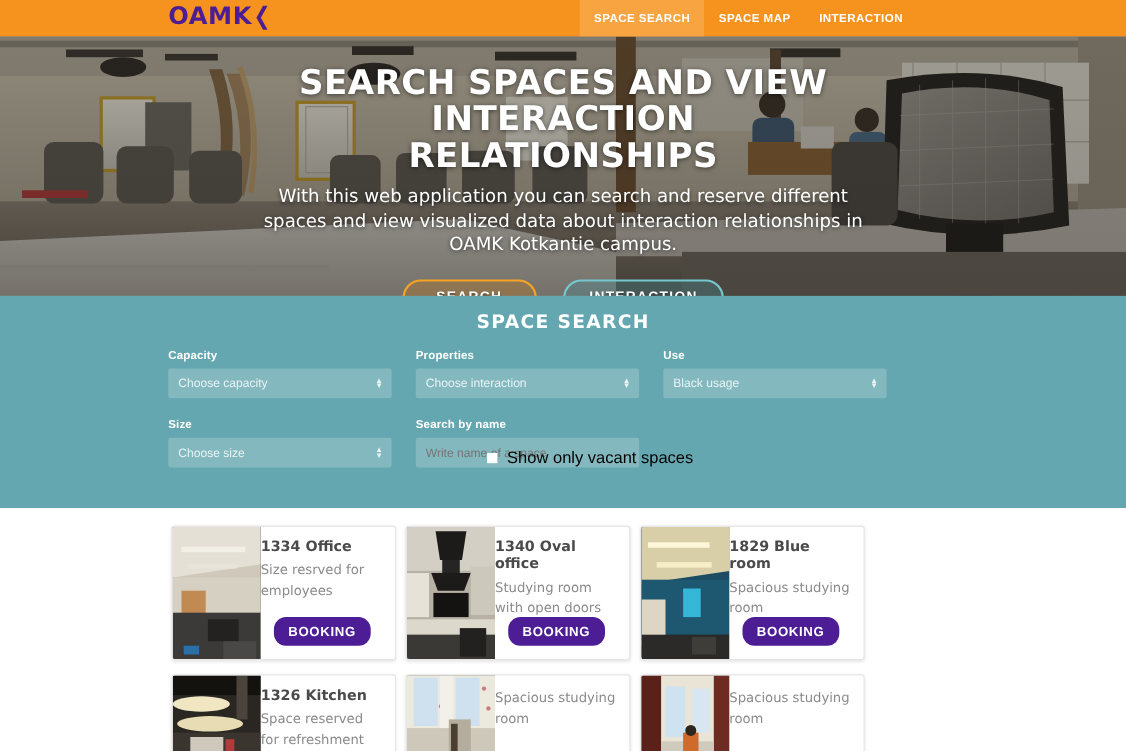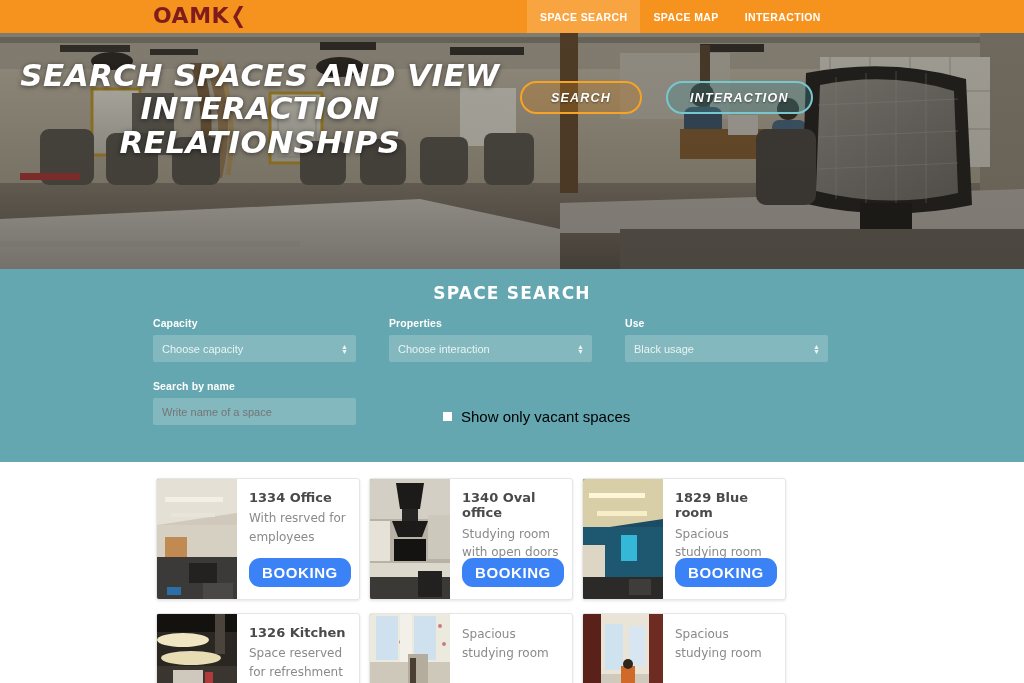--- a/index.html
+++ b/index.html
@@ -17,21 +17,21 @@
     height: 33px;
     background: #f6931e;
     display: flex;
     align-items: center;
     z-index: 30;
   }
   .brand {
     position: absolute;
     left: 153px;
     top: 1px;
-    color: #7f1d1d;
+    color: #4c1d95;
     font-size: 22px;
     font-weight: 700;
     letter-spacing: 0.5px;
     line-height: 30px;
     font-family: "DejaVu Sans", sans-serif;
     white-space: nowrap;
   }
   .brand .k-chev {
     display: inline-block;
     transform: scaleX(0.85);
@@ -67,23 +67,23 @@
   }
   .hero-photo { position: absolute; inset: 0; }
   .hero-overlay {
     position: absolute; inset: 0;
     background: linear-gradient(rgba(25,22,18,0.34), rgba(25,22,18,0.42));
   }
   .hero-content {
     position: absolute;
     inset: 0;
     display: flex;
-    flex-direction: row;
+    flex-direction: column;
+    align-items: center;
     padding-top: 26px;
-    font-style: italic;
   }
   .hero-title {
     color: #ffffff;
     font-size: 31px;
     font-weight: 700;
     line-height: 1.08;
     text-align: center;
     letter-spacing: 0.4px;
     text-shadow: 0 1px 5px rgba(0,0,0,0.55);
     font-family: "DejaVu Sans", sans-serif;
@@ -145,21 +145,21 @@
     font-family: "DejaVu Sans", sans-serif;
   }
   .fields {
     position: absolute;
     left: 153px;
     top: 48px;
     width: 722px;
   }
   .field-row {
     display: flex;
-    gap: 15px;
+    gap: 4px;
     margin-bottom: 18px;
   }
   .field {
     width: 203px;
     margin-right: 18px;
   }
   .field-label {
     color: #ffffff;
     font-size: 10.5px;
     font-weight: 700;
@@ -242,21 +242,21 @@
   }
   .card-thumb {
     width: 80px;
     flex: 0 0 80px;
     position: relative;
     overflow: hidden;
     background: #6b6257;
   }
   .card-body {
     flex: 1;
-    padding: 11px 9px 0 12px;
+    padding: 11px 9px 0 0;
     position: relative;
     min-width: 0;
   }
   .card-title {
     font-size: 13px;
     font-weight: 700;
     color: #4a4a4a;
     line-height: 1.18;
     margin-bottom: 4px;
     font-family: "DejaVu Sans", sans-serif;
@@ -264,23 +264,23 @@
   .card-desc {
     font-size: 12px;
     color: #8a8a8a;
     line-height: 1.55;
     font-family: "DejaVu Sans", sans-serif;
   }
   .booking-btn {
     position: absolute;
     left: 12px;
     bottom: 12px;
-    background: #3b82f6;
+    background: #4c1d95;
     color: #ffffff;
-    font-size: 15px;
+    font-size: 12px;
     font-weight: 700;
     letter-spacing: 0.6px;
     border: none;
     border-radius: 11px;
     padding: 6px 13px;
     cursor: pointer;
     font-family: "Liberation Sans", sans-serif;
   }
 </style>
 </head>
@@ -403,20 +403,21 @@
       <rect x="756" y="96" width="60" height="76" rx="10" fill="#4e4b46"></rect>
     </g>
     <rect x="620" y="196" width="404" height="40" fill="#6f6a60"></rect>
   </svg>
   <div class="hero-overlay"></div>
   <div class="hero-content">
     <div class="hero-title">
       <div>SEARCH SPACES AND VIEW</div>
       <div>INTERACTION RELATIONSHIPS</div>
     </div>
+    <div class="hero-sub">With this web application you can search and reserve different spaces and view visualized data about interaction relationships in OAMK Kotkantie campus.</div>
     <div class="hero-buttons">
       <div class="hero-btn search">
         <span>SEARCH</span>
       </div>
       <div class="hero-btn interaction">
         <span>INTERACTION</span>
       </div>
     </div>
   </div>
 </div>
@@ -443,20 +444,27 @@
       <div class="field">
         <div class="field-label">Use</div>
         <div class="select-box">
           <span>Black usage</span>
           <span class="stepper">▲<br>▼</span>
         </div>
       </div>
     </div>
 
     <div class="field-row">
+      <div class="field">
+        <div class="field-label">Size</div>
+        <div class="select-box">
+          <span>Choose size</span>
+          <span class="stepper">▲<br>▼</span>
+        </div>
+      </div>
       <div class="field">
         <div class="field-label">Search by name</div>
         <input class="text-box" type="text" placeholder="Write name of a space" style="">
       </div>
     </div>
   </div>
 
   <div class="checkbox-row">
     <div class="cb-box"></div>
     <div class="cb-label">Show only vacant spaces</div>
@@ -476,21 +484,21 @@
           <rect x="0" y="46" width="80" height="32" fill="#d6d0c2"></rect>
           <rect x="8" y="58" width="22" height="64" fill="#c08a52"></rect>
           <rect x="0" y="78" width="80" height="44" fill="#3c3a38"></rect>
           <rect x="32" y="84" width="28" height="20" fill="#232221"></rect>
           <rect x="46" y="104" width="30" height="18" fill="#4a4846"></rect>
           <rect x="10" y="108" width="14" height="8" fill="#2b6fa8"></rect>
         </svg>
       </div>
       <div class="card-body">
         <div class="card-title">1334 Office</div>
-        <div class="card-desc">With resrved for employees</div>
+        <div class="card-desc">Size resrved for employees</div>
         <button class="booking-btn">BOOKING</button>
       </div>
     </div>
 
     <div class="card">
       <div class="card-thumb">
         <svg viewBox="0 0 80 122" preserveAspectRatio="none" width="80" height="122">
           <rect width="80" height="122" fill="#b8b2a6"></rect>
           <rect x="0" y="0" width="80" height="40" fill="#d4cfc4"></rect>
           <polygon points="26,4 54,4 50,30 30,30" fill="#1d1b1a"></polygon>

